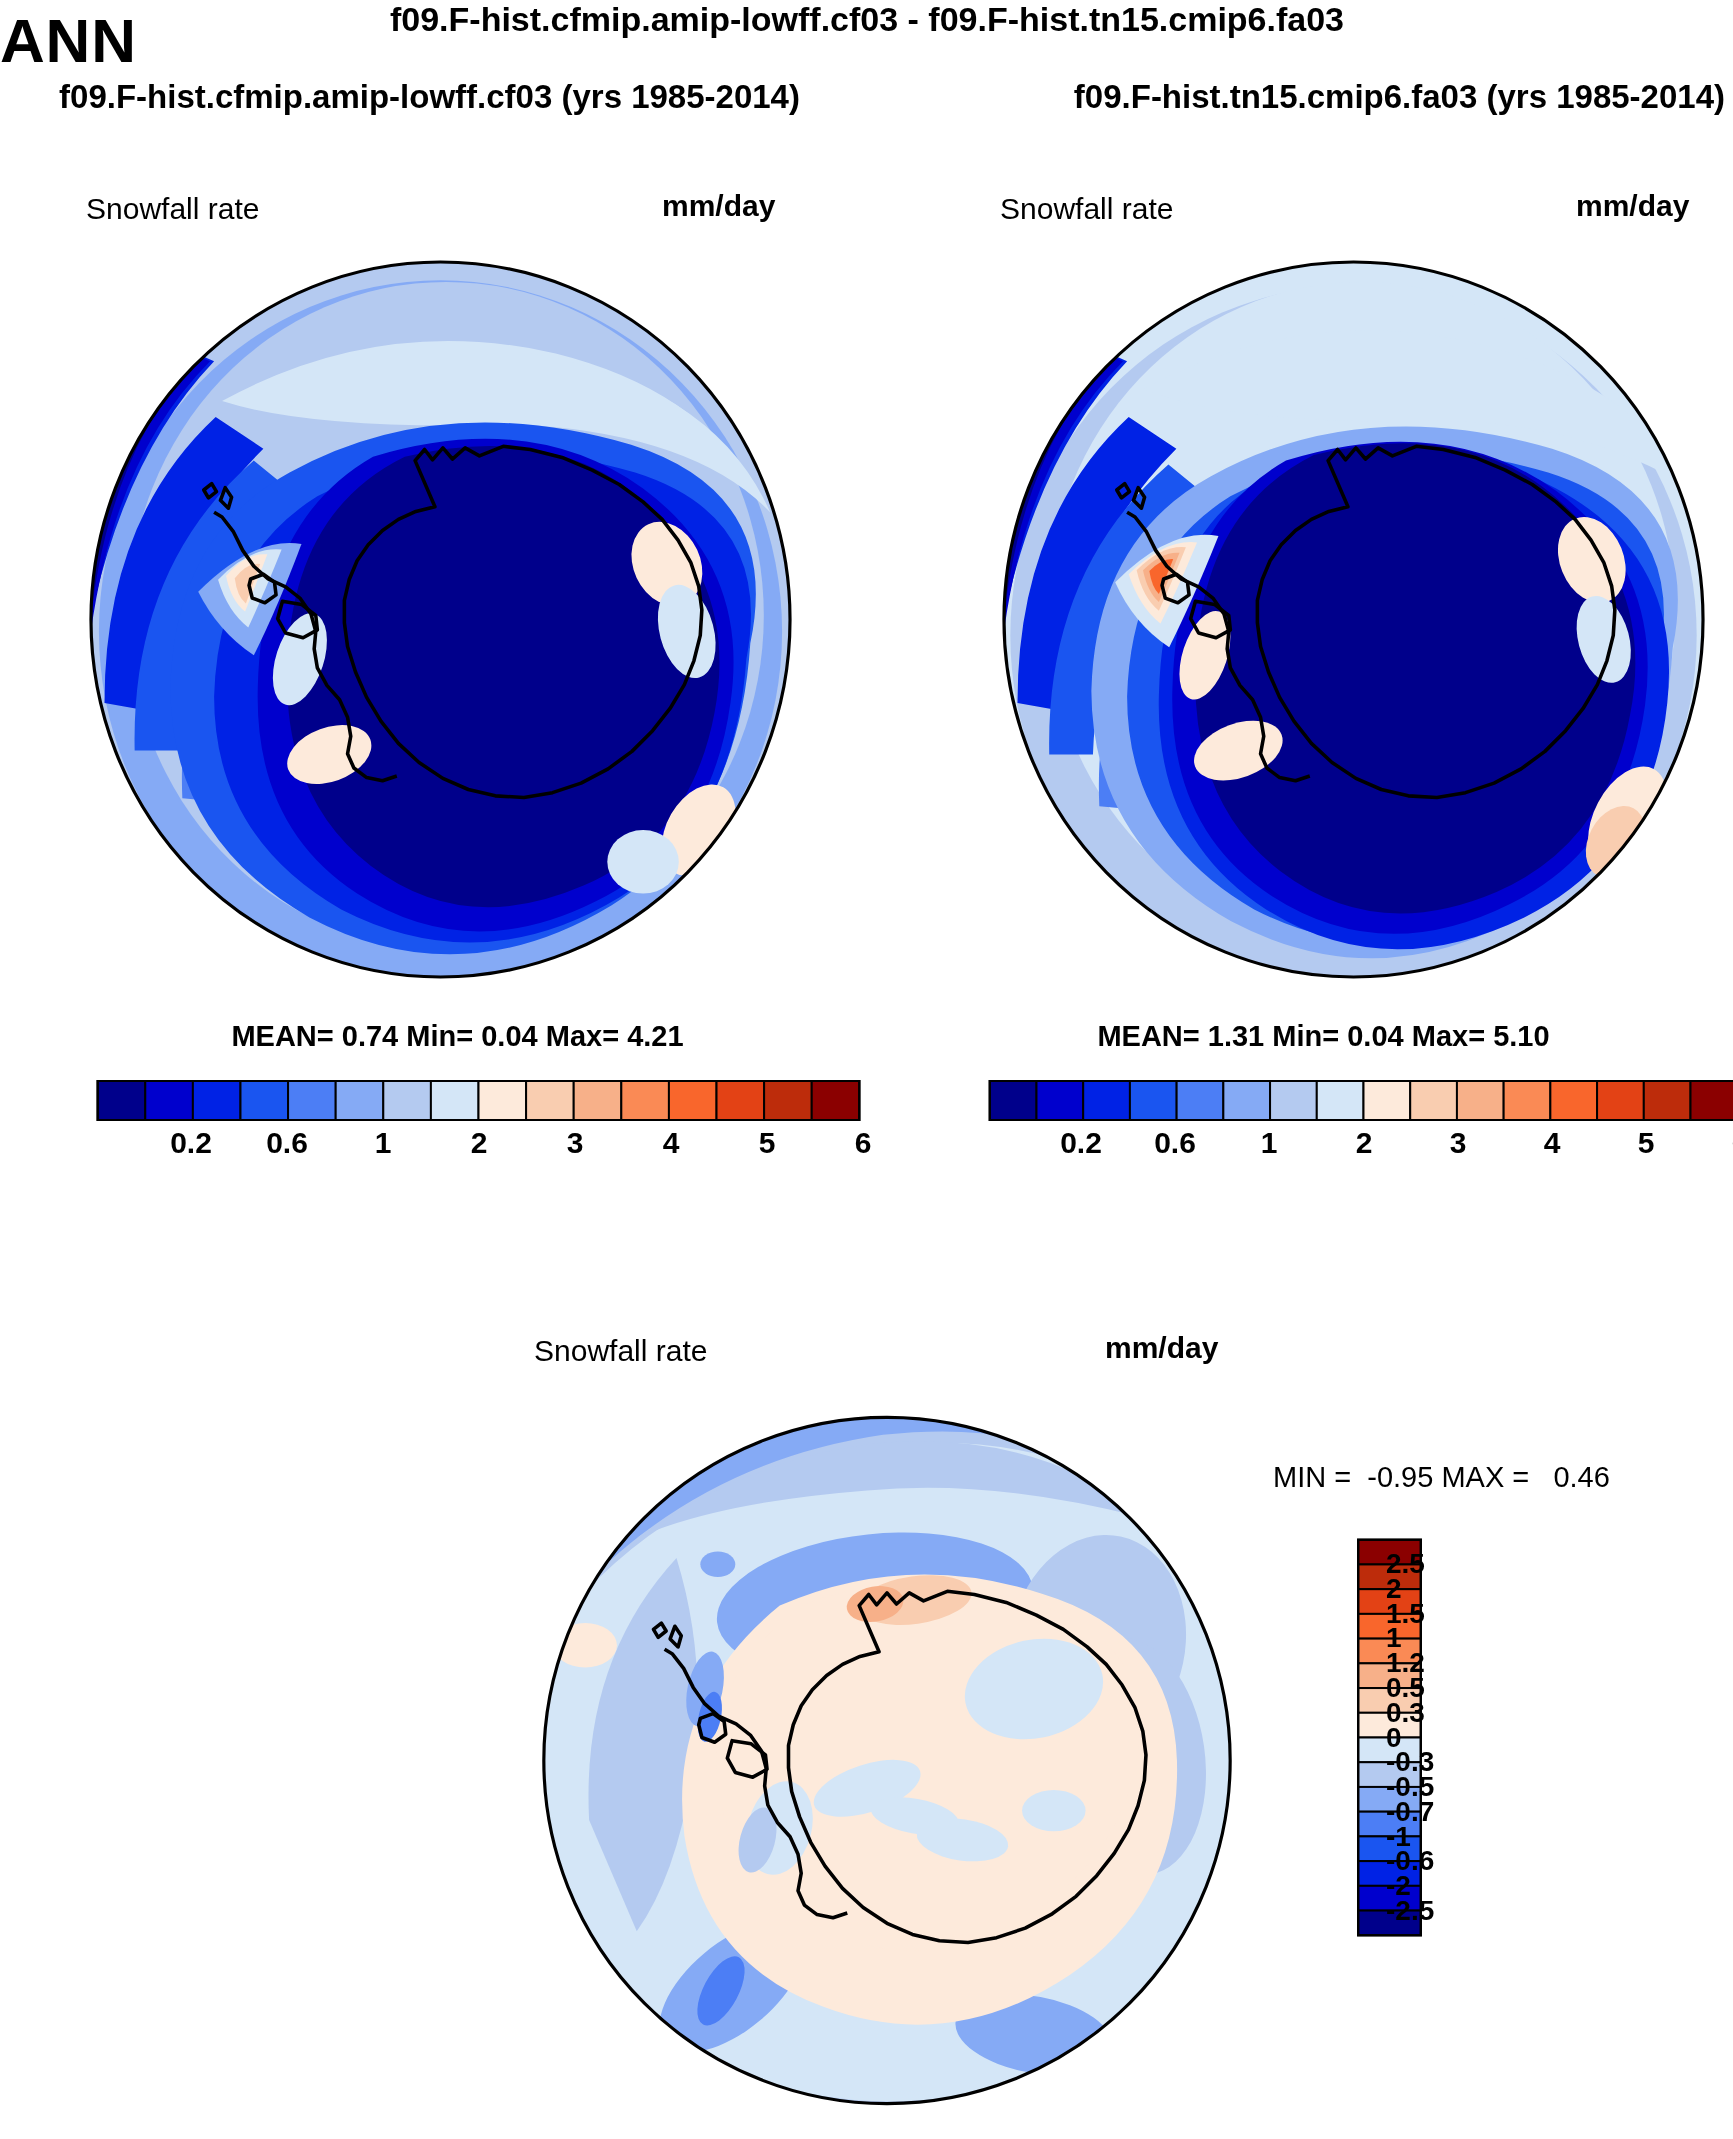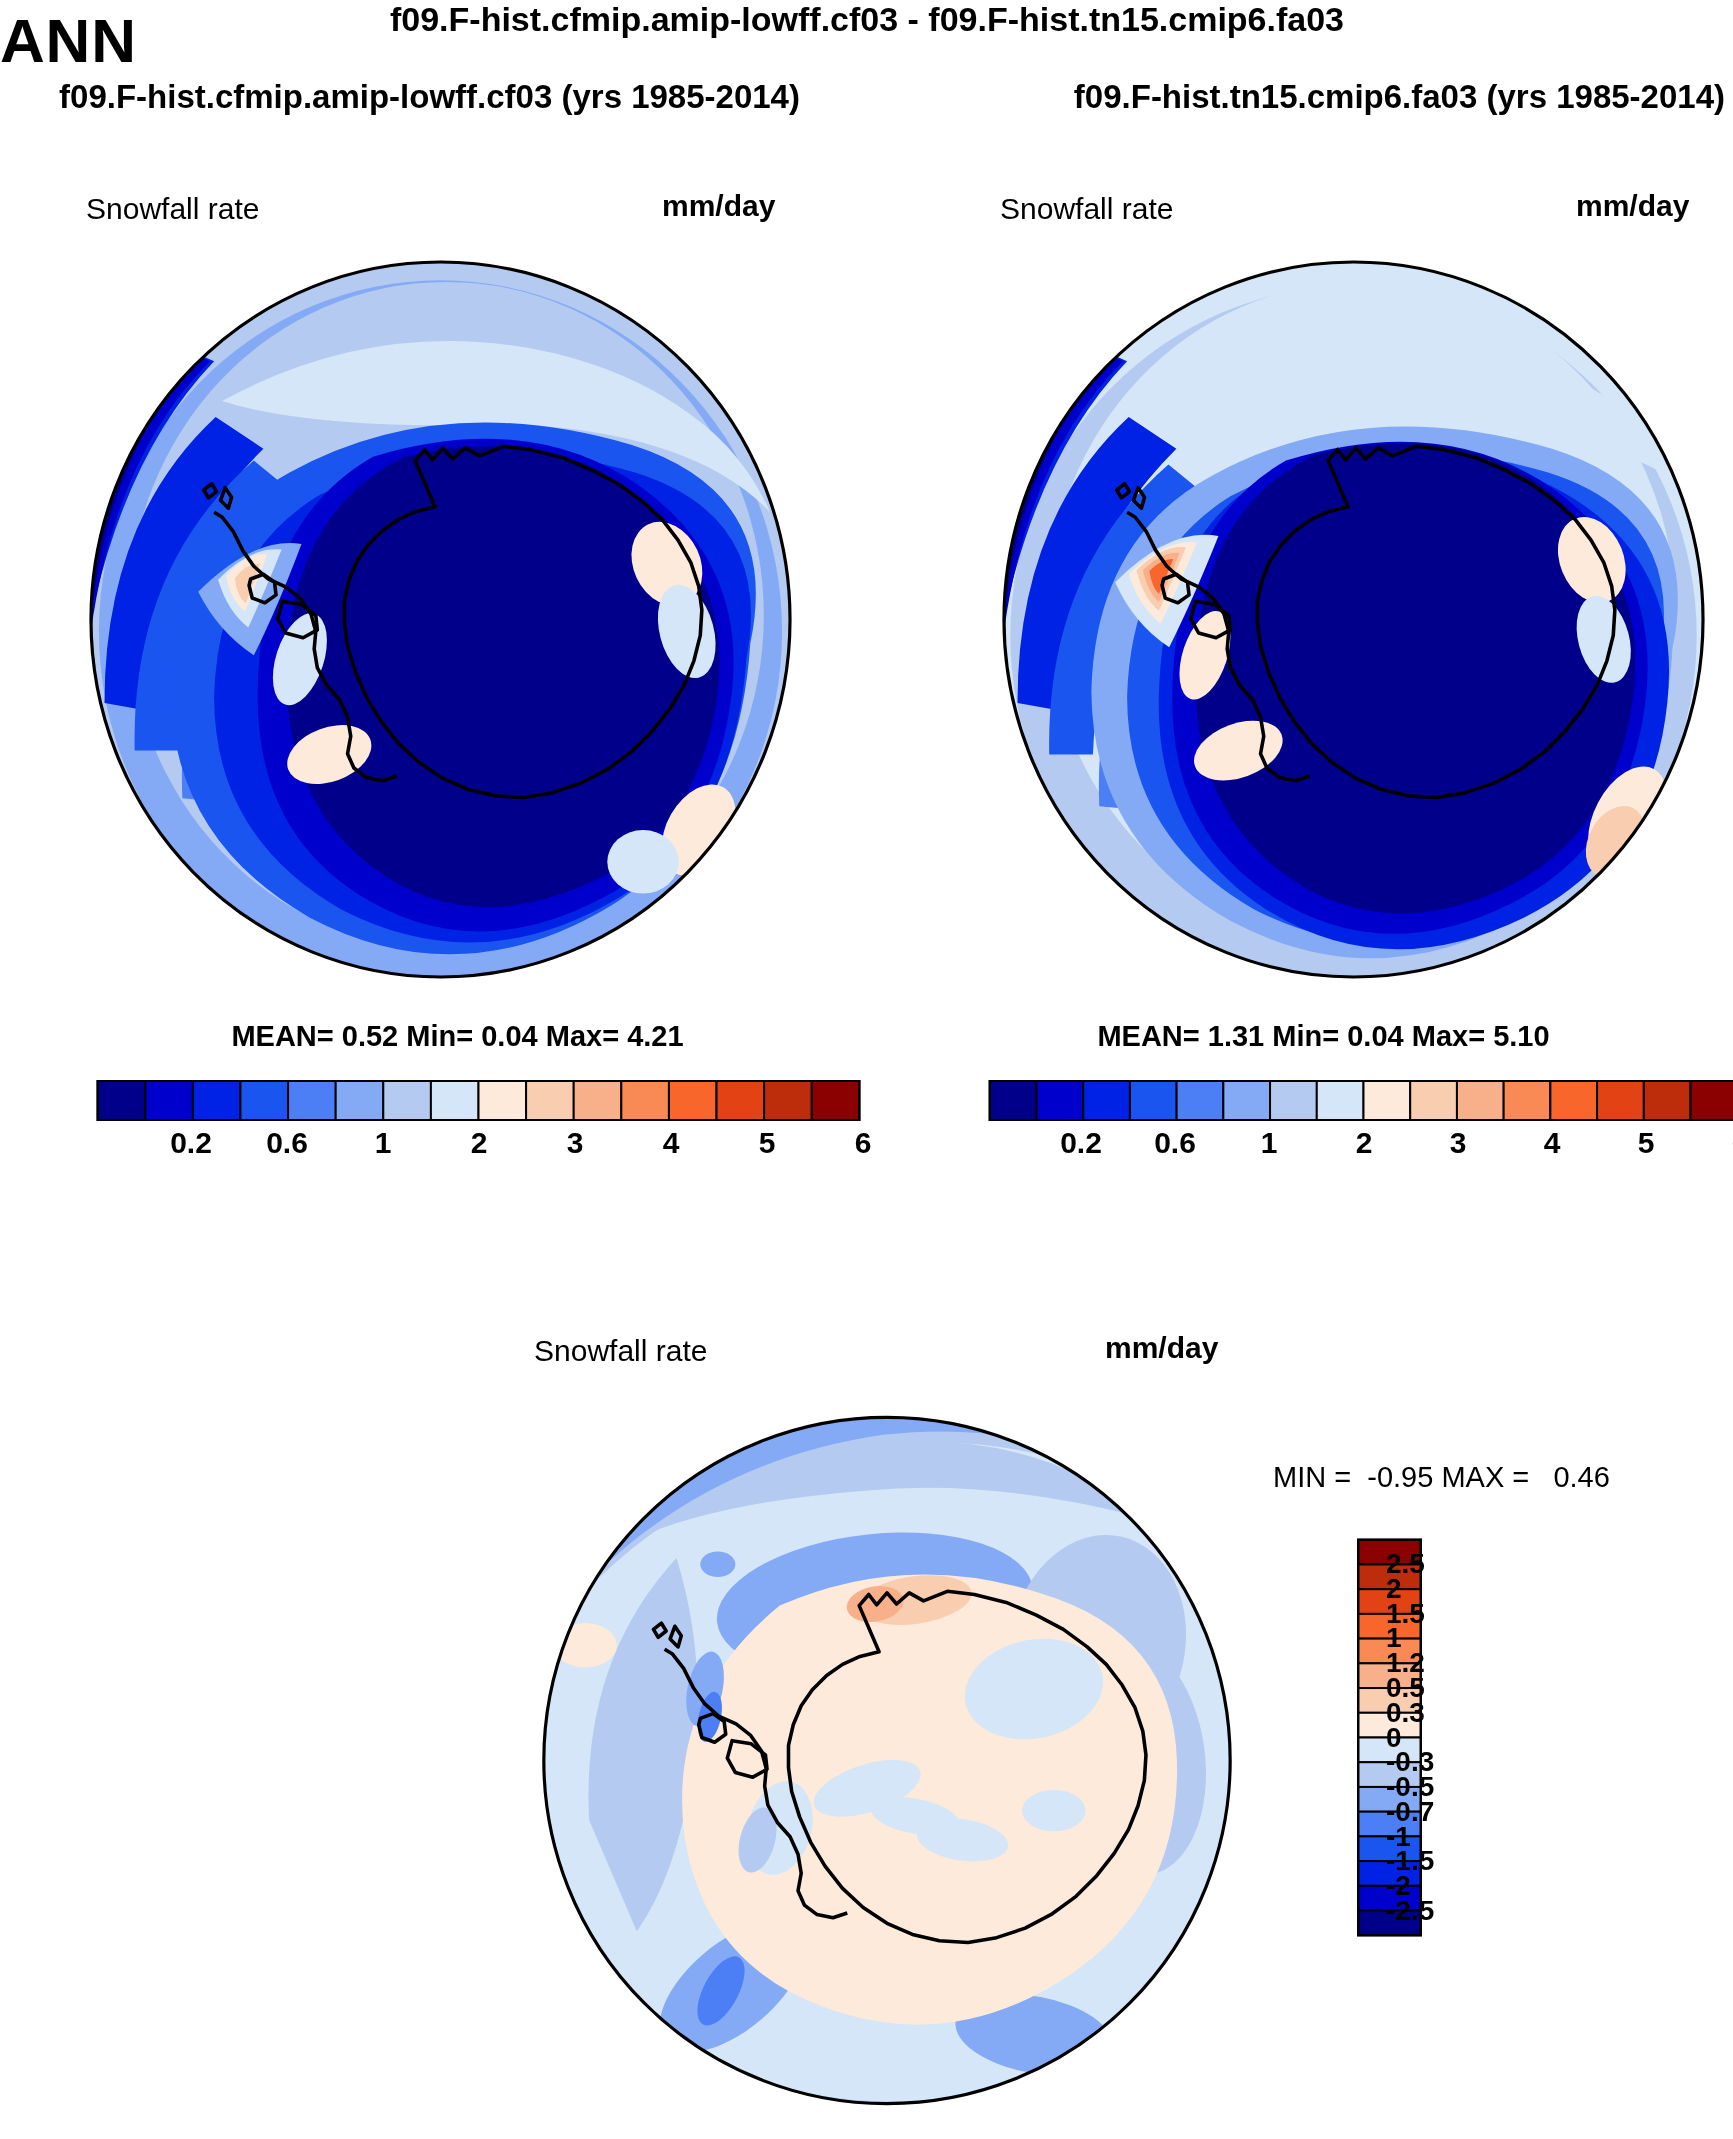--- a/index.html
+++ b/index.html
@@ -83,21 +83,21 @@
                l 16 12 l 20 4 l 18 -6"></path>
       <path d="M206 404 l 16 -6 l 14 10 l 2 16 l -14 10 l -16 -6 l -4 -16 z"></path>
       <path d="M246 432 l 24 4 l 18 14 l 2 18 l -18 10 l -22 -6 l -10 -18 z"></path>
       <path d="M168 305 l 6 -16 l 8 12 l -4 14 z"></path>
       <path d="M147 292 l 10 -8 l 6 10 l -10 8 z"></path>
     </g>
   </g>
   <ellipse cx="445" cy="455" rx="440" ry="450" fill="none" stroke="#000" stroke-width="4"></ellipse>
 </svg>
 
-<div class="abs stat-line" style="left:48px;top:1020px;width:819px;">MEAN=  0.52 Min=  0.04 Max=  4.21</div>
+<div class="abs stat-line" style="left:48px;top:1020px;width:819px;">MEAN=  0.74 Min=  0.04 Max=  4.21</div>
 
 <div class="abs" style="left:94px;top:1080px;">
   <svg width="769" height="41" viewBox="0 0 968 52">
     <g id="cbL">
         <rect x="1.00" y="1" width="60.38" height="50" fill="#00008b" stroke="#000" stroke-width="2.5"></rect>
         <rect x="61.38" y="1" width="60.38" height="50" fill="#0000cd" stroke="#000" stroke-width="2.5"></rect>
         <rect x="121.75" y="1" width="60.38" height="50" fill="#0022e5" stroke="#000" stroke-width="2.5"></rect>
         <rect x="182.13" y="1" width="60.38" height="50" fill="#1a55f0" stroke="#000" stroke-width="2.5"></rect>
         <rect x="242.50" y="1" width="60.38" height="50" fill="#4c7ef5" stroke="#000" stroke-width="2.5"></rect>
         <rect x="302.88" y="1" width="60.38" height="50" fill="#85aaf5" stroke="#000" stroke-width="2.5"></rect>
@@ -317,18 +317,18 @@
       <div class="vcb-tick" style="top: 76px; left: 0px; width: 127px;">1.5</div>
       <div class="vcb-tick" style="top: 100px; left: 0px; width: 127px;">1</div>
       <div class="vcb-tick" style="top: 125px; left: 0px; width: 127px;">1.2</div>
       <div class="vcb-tick" style="top: 150px; left: 0px; width: 127px;">0.5</div>
       <div class="vcb-tick" style="top: 175px; left: 0px; width: 127px;">0.3</div>
       <div class="vcb-tick" style="top: 200px; left: 0px; width: 127px;">0</div>
       <div class="vcb-tick" style="top: 224px; left: 0px; width: 127px;">-0.3</div>
       <div class="vcb-tick" style="top: 249px; left: 0px; width: 127px;">-0.5</div>
       <div class="vcb-tick" style="top: 274px; left: 0px; width: 127px;">-0.7</div>
       <div class="vcb-tick" style="top: 299px; left: 0px; width: 127px;">-1</div>
-      <div class="vcb-tick" style="top: 323px; left: 0px; width: 127px;">-1.5</div>
+      <div class="vcb-tick" style="top: 323px; left: 0px; width: 127px;">-0.6</div>
       <div class="vcb-tick" style="top: 348px; left: 0px; width: 127px;">-2</div>
       <div class="vcb-tick" style="top: 373px; left: 0px; width: 127px;">-2.5</div>
     </div>
 </div>
 
 
 </body></html>

